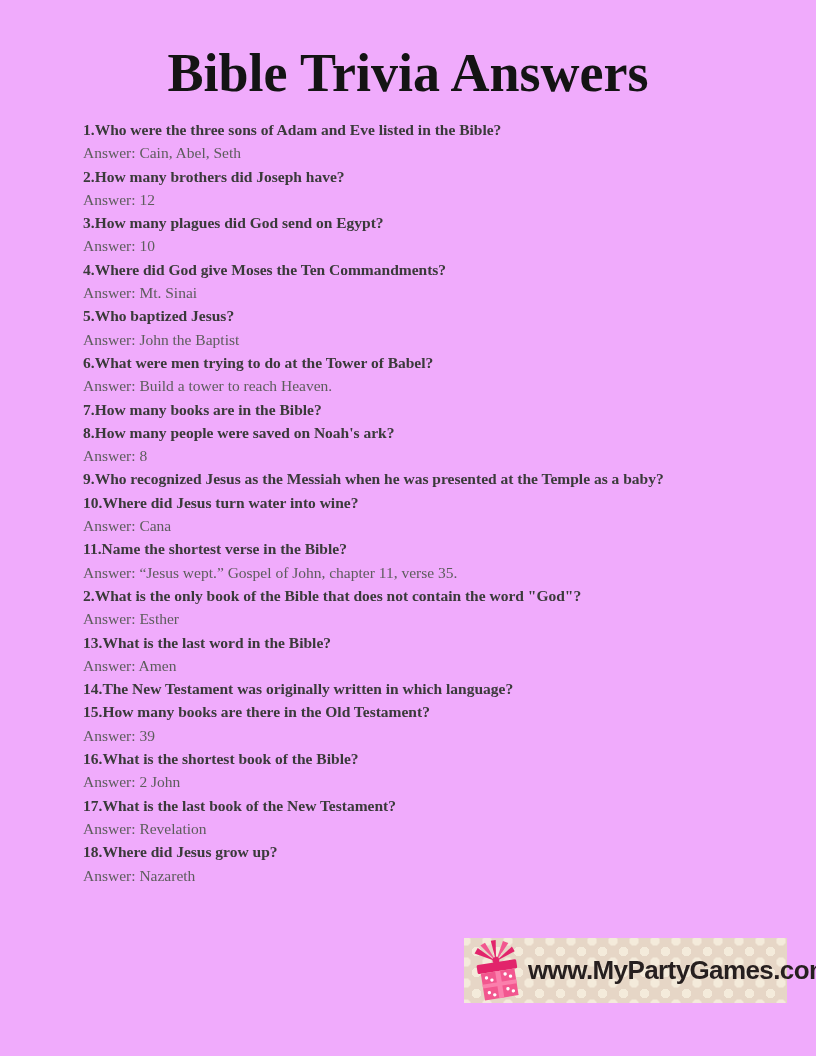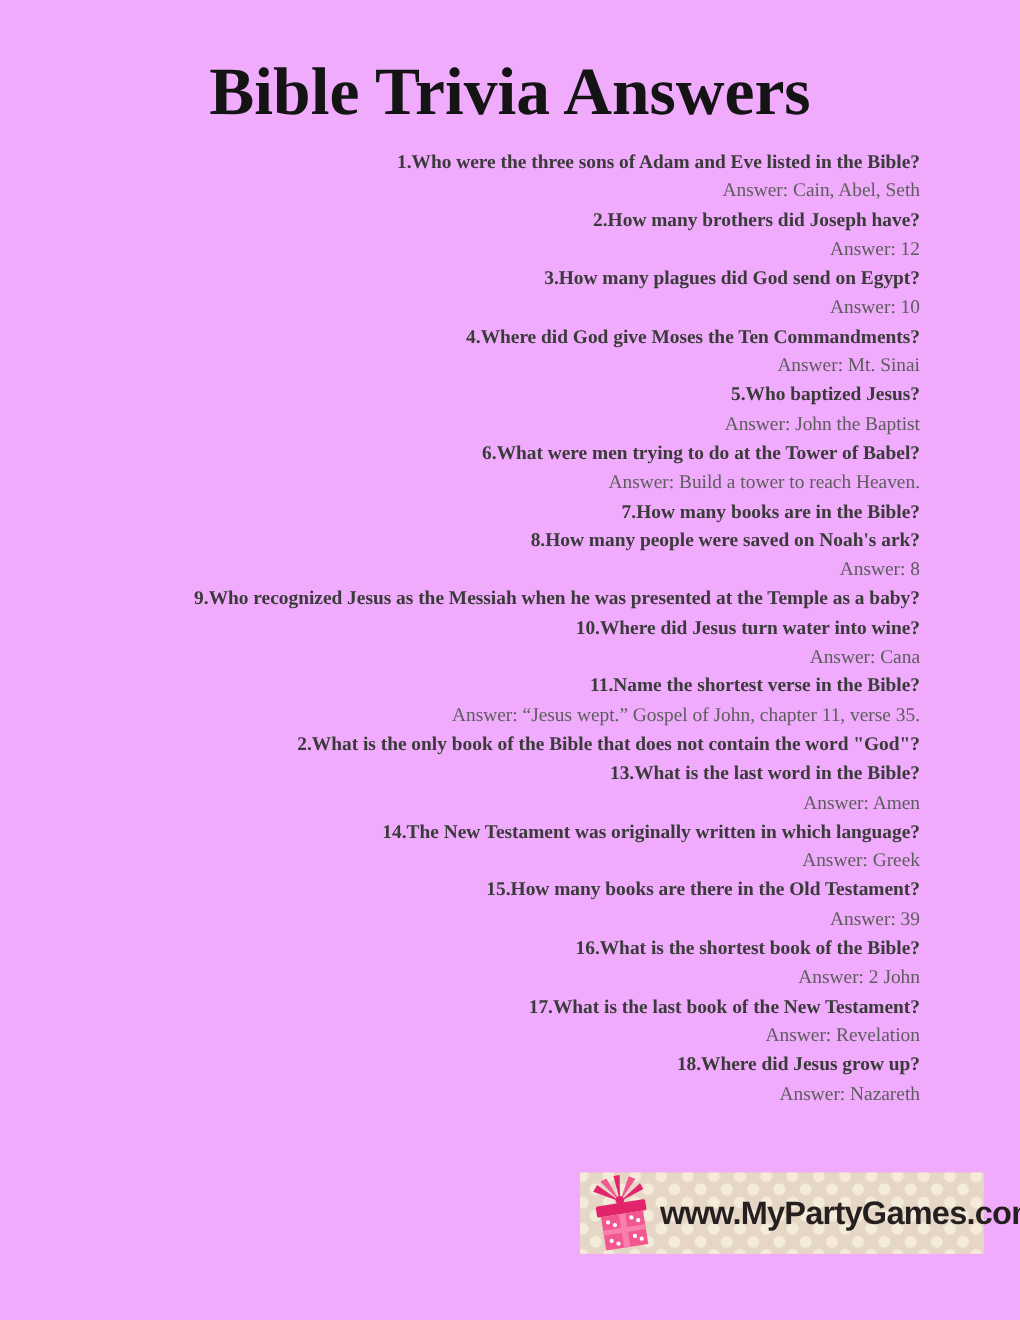--- a/index.html
+++ b/index.html
@@ -26,21 +26,20 @@
     color: #141414;
   }
   .qa-list {
     margin: 0 80px 0 83px;
   }
   .qa-list p {
     margin: 0;
     font-size: 15.5px;
     line-height: 23.3px;
     white-space: nowrap;
-    text-align: right;
   }
   .question {
     font-weight: 700;
     color: #3a3a3a;
   }
   .answer {
     font-weight: 400;
     color: #5d5d5d;
   }
   .logo-banner {
@@ -103,24 +102,24 @@
       <p class="answer">Answer: Build a tower to reach Heaven.</p>
       <p class="question">7.How many books are in the Bible?</p>
       <p class="question">8.How many people were saved on Noah's ark?</p>
       <p class="answer">Answer: 8</p>
       <p class="question">9.Who recognized Jesus as the Messiah when he was presented at the Temple as a baby?</p>
       <p class="question">10.Where did Jesus turn water into wine?</p>
       <p class="answer">Answer: Cana</p>
       <p class="question">11.Name the shortest verse in the Bible?</p>
       <p class="answer">Answer: “Jesus wept.” Gospel of John, chapter 11, verse 35.</p>
       <p class="question">2.What is the only book of the Bible that does not contain the word "God"?</p>
+      <p class="answer">Answer: Esther</p>
       <p class="question">13.What is the last word in the Bible?</p>
       <p class="answer">Answer: Amen</p>
       <p class="question">14.The New Testament was originally written in which language?</p>
-      <p class="answer">Answer: Greek</p>
       <p class="question">15.How many books are there in the Old Testament?</p>
       <p class="answer">Answer: 39</p>
       <p class="question">16.What is the shortest book of the Bible?</p>
       <p class="answer">Answer: 2 John</p>
       <p class="question">17.What is the last book of the New Testament?</p>
       <p class="answer">Answer: Revelation</p>
       <p class="question">18.Where did Jesus grow up?</p>
       <p class="answer">Answer: Nazareth</p>
     </div>
 

